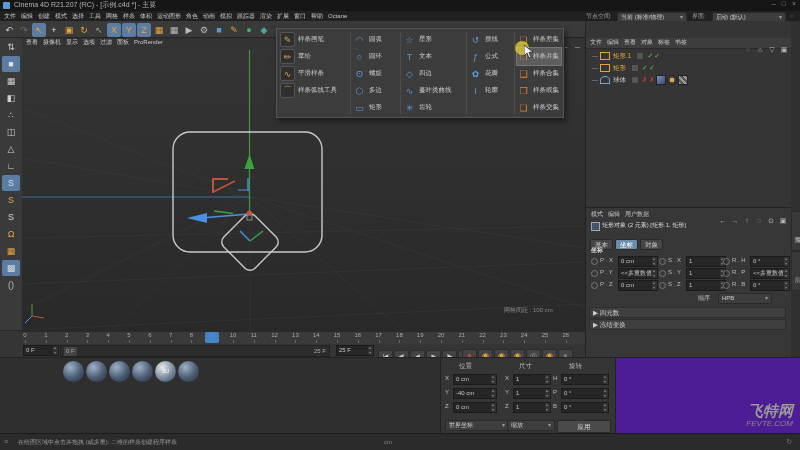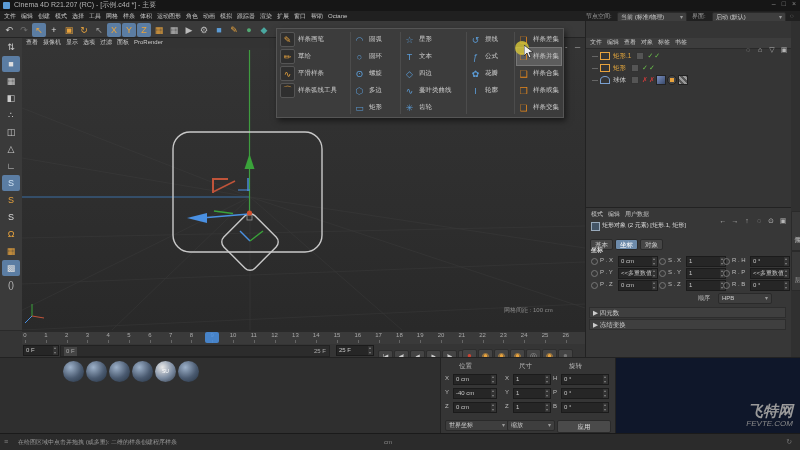--- a/index.html
+++ b/index.html
@@ -504,21 +504,21 @@
         <span style="position: absolute; left: 64px; top: 45px; font-size: 6px; color: rgb(187, 187, 187);">Z</span>
         <div class="field" style="left: 72px; top: 44px; width: 34px;"><span>1</span><span class="spin"></span></div>
         <span style="position: absolute; left: 112px; top: 45px; font-size: 6px; color: rgb(187, 187, 187);">B</span>
         <div class="field" style="left: 120px; top: 44px; width: 44px;"><span>0 °</span><span class="spin"></span></div>
       </div>
     <span class="ddown" style="left:4px;top:62px;width:56px;">世界坐标</span>
     <span class="ddown" style="left:66px;top:62px;width:40px;">缩放</span>
     <span class="abs" style="left:116px;top:62px;width:52px;height:11px;background:#4a4a4a;border:1px solid #2a2a2a;border-radius:2px;font-size:6.5px;line-height:11px;text-align:center;color:#ddd;">应用</span>
   </div>
 
-  <div class="abs" style="left:615px;top:357px;width:185px;height:76px;background:#0f172a;border-top:1px solid #222;border-left:1px solid #222;">
+  <div class="abs" style="left:615px;top:357px;width:185px;height:76px;background:#4c1d95;border-top:1px solid #222;border-left:1px solid #222;">
     <span class="abs" style="right:8px;top:44px;font-size:15px;font-weight:bold;font-style:italic;color:#9a9a9a;">飞特网</span>
     <span class="abs" style="right:8px;top:61px;font-size:8px;color:#8a8a8a;font-style:italic;">FEVTE.COM</span>
   </div>
 
   <div class="bar" style="top:433px;height:17px;background:#2b2b2b;border-top:1px solid #1a1a1a;">
     <span class="abs txt7" style="left:4px;top:3px;color:#888;">≡</span>
     <span class="abs txt6" style="left:18px;top:4px;color:#999;">在绘图区域中点击并拖拽 (或多重): 二维的样条创建程序样条</span>
     <span class="abs txt6" style="left:384px;top:4px;color:#888;">cm</span>
     <span class="abs txt7" style="right:8px;top:3px;color:#777;">↻</span>
   </div>

